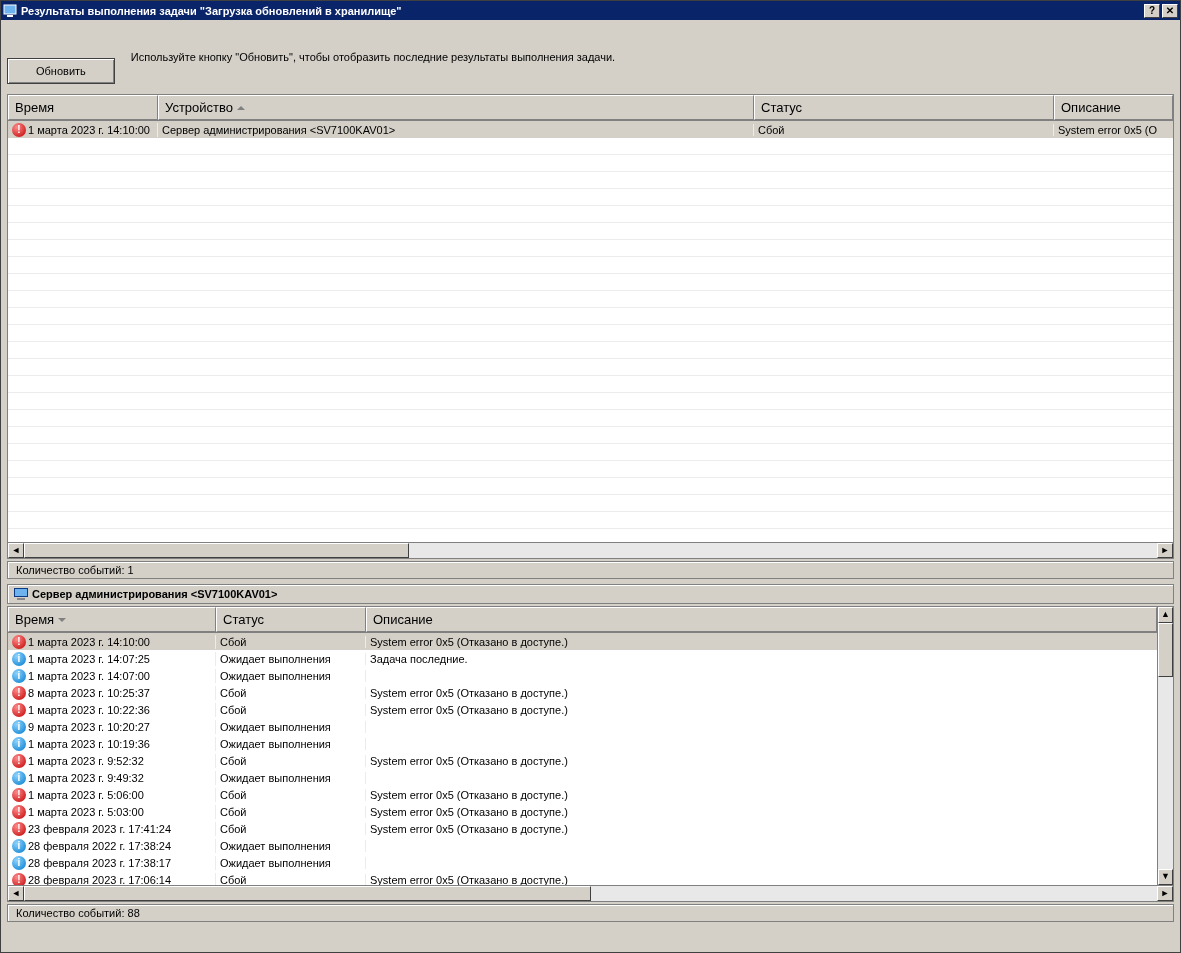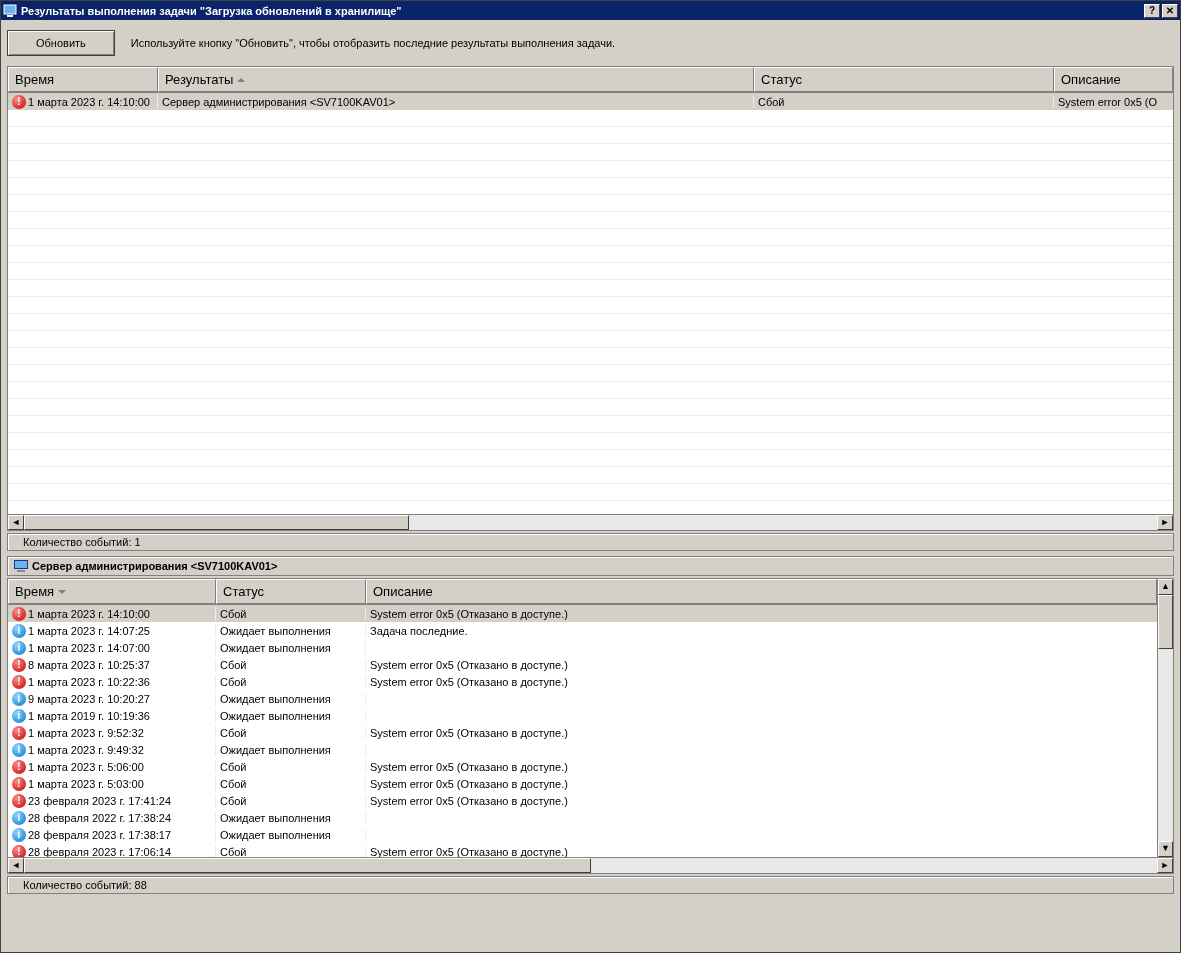--- a/index.html
+++ b/index.html
@@ -64,20 +64,21 @@
     gap: 16px;
     padding: 4px 0 8px 0;
   }
   .btn {
     padding: 6px 28px;
     background: #d4d0c8;
     border: 1px solid #404040;
     box-shadow: inset 1px 1px 0 #fff, inset -1px -1px 0 #808080;
     cursor: default;
     font-size: 11px;
+    margin-top: 28px;
   }
   .hint { font-size: 11px; }
   .panel {
     border: 1px solid #808080;
     box-shadow: inset 1px 1px 0 #fff;
     background: #fff;
     display: flex;
     flex-direction: column;
   }
   .panel.top { height: 465px; }
@@ -206,21 +207,21 @@
     position:absolute; left:0; width:100%;
     background:#d4d0c8;
     border:1px solid #fff;
     border-right-color:#404040;
     border-bottom-color:#404040;
   }
   .statusbar {
     border: 1px solid #808080;
     box-shadow: inset 1px 1px 0 #fff;
     background: #d4d0c8;
-    padding: 2px 15px;
+    padding: 2px 8px;
     font-size: 11px;
   }
   .body-with-vscroll { display:flex; flex:1; overflow:hidden; }
   .body-col { flex:1; display:flex; flex-direction:column; overflow:hidden; }
 
   
   .t-c1 { width: 150px; }
   .t-c2 { width: 596px; }
   .t-c3 { width: 300px; }
   .t-c4 { width: 120px; flex:1; }
@@ -265,21 +266,21 @@
       <button class="btn">Обновить</button>
       <span class="hint">Используйте кнопку "Обновить", чтобы отобразить последние результаты выполнения задачи.</span>
     </div>
 
     <div class="panel top">
       <div class="grid-header">
         <div class="col t-c1">
             <span>Время</span>
           </div>
         <div class="col t-c2">
-            <span>Результаты</span>
+            <span>Устройство</span>
             <span class="sort-arrow asc"></span>
           </div>
         <div class="col t-c3">
             <span>Статус</span>
           </div>
         <div class="col t-c4">
             <span>Описание</span>
           </div>
       </div>
       <div class="grid-body">
@@ -395,21 +396,21 @@
                   <div class="cell b-c1">
                     <span class="icon-ball icon-info">i</span>
                     <span>9 марта 2023 г. 10:20:27</span>
                   </div>
                   <div class="cell b-c2">Ожидает выполнения</div>
                   <div class="cell b-c3"></div>
                 </div>
                 <div class="row">
                   <div class="cell b-c1">
                     <span class="icon-ball icon-info">i</span>
-                    <span>1 марта 2019 г. 10:19:36</span>
+                    <span>1 марта 2023 г. 10:19:36</span>
                   </div>
                   <div class="cell b-c2">Ожидает выполнения</div>
                   <div class="cell b-c3"></div>
                 </div>
                 <div class="row">
                   <div class="cell b-c1">
                     <span class="icon-ball icon-error">!</span>
                     <span>1 марта 2023 г. 9:52:32</span>
                   </div>
                   <div class="cell b-c2">Сбой</div>

